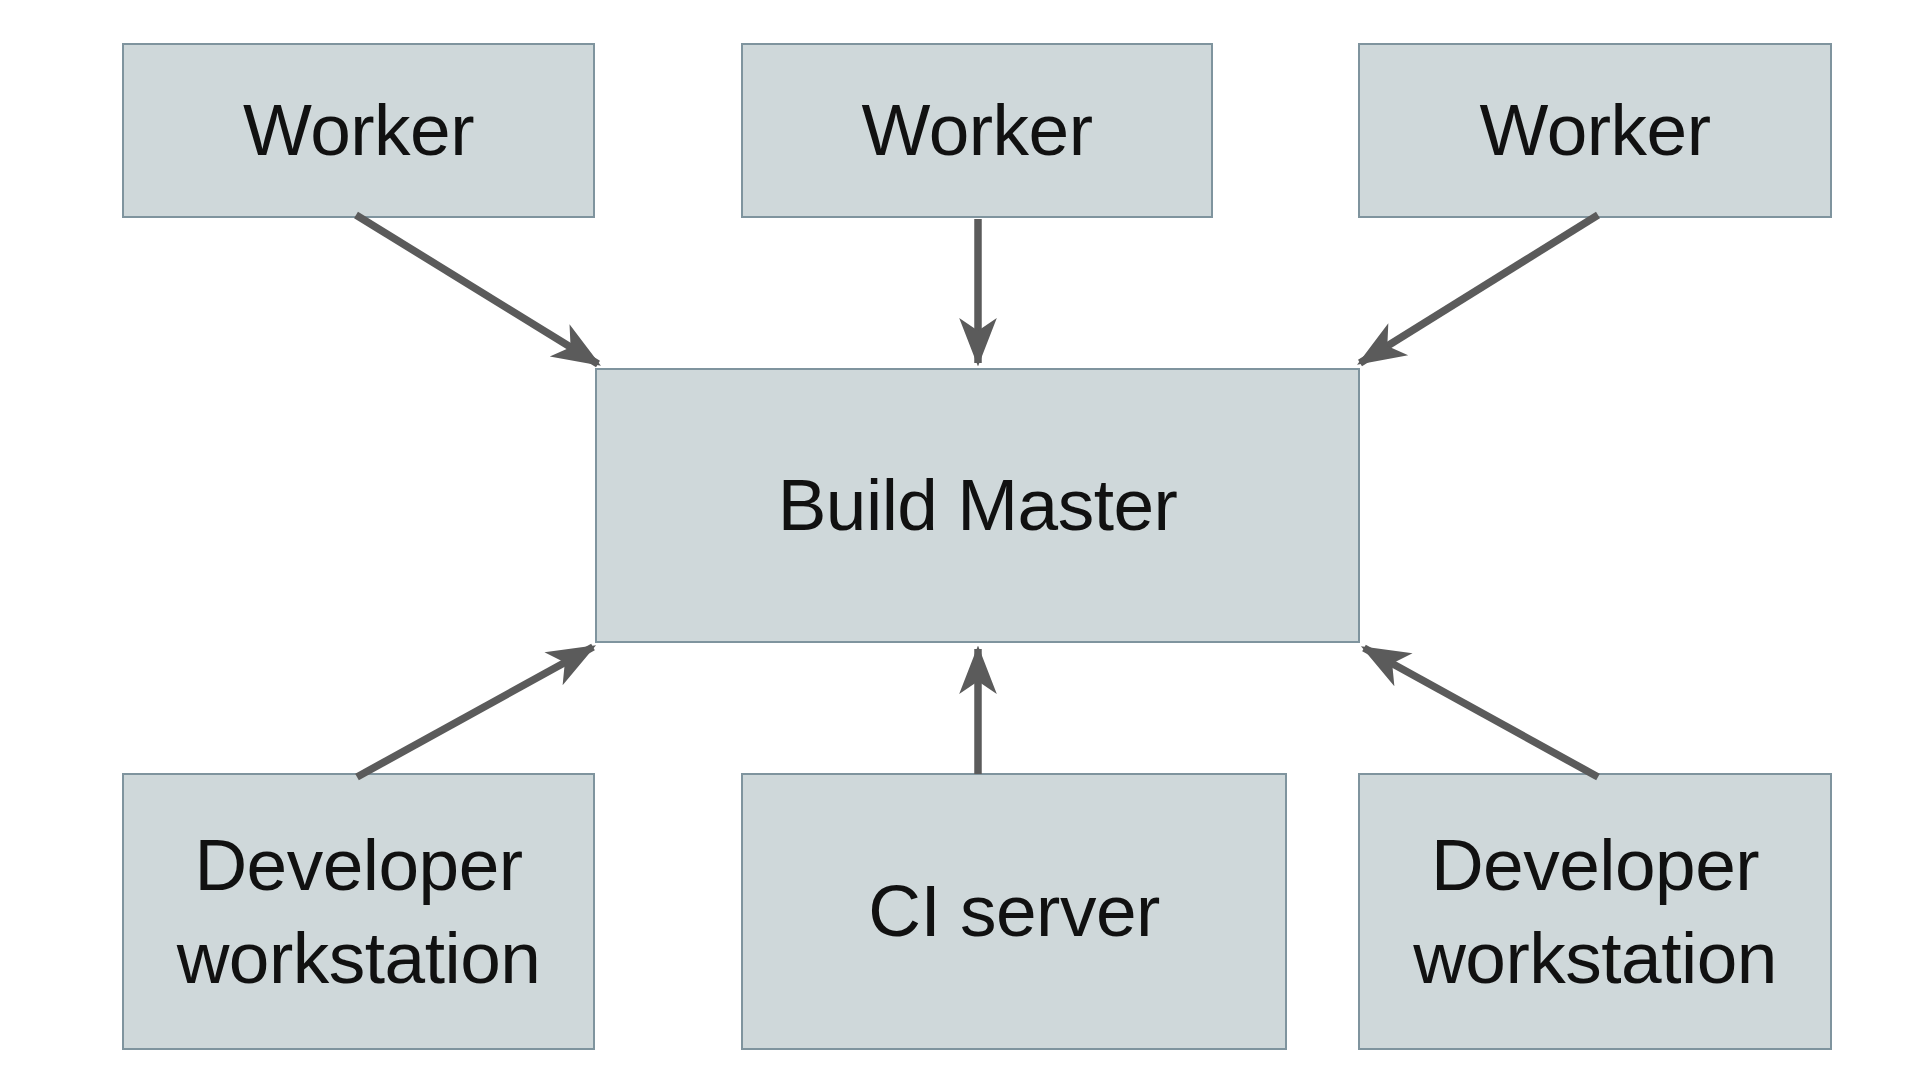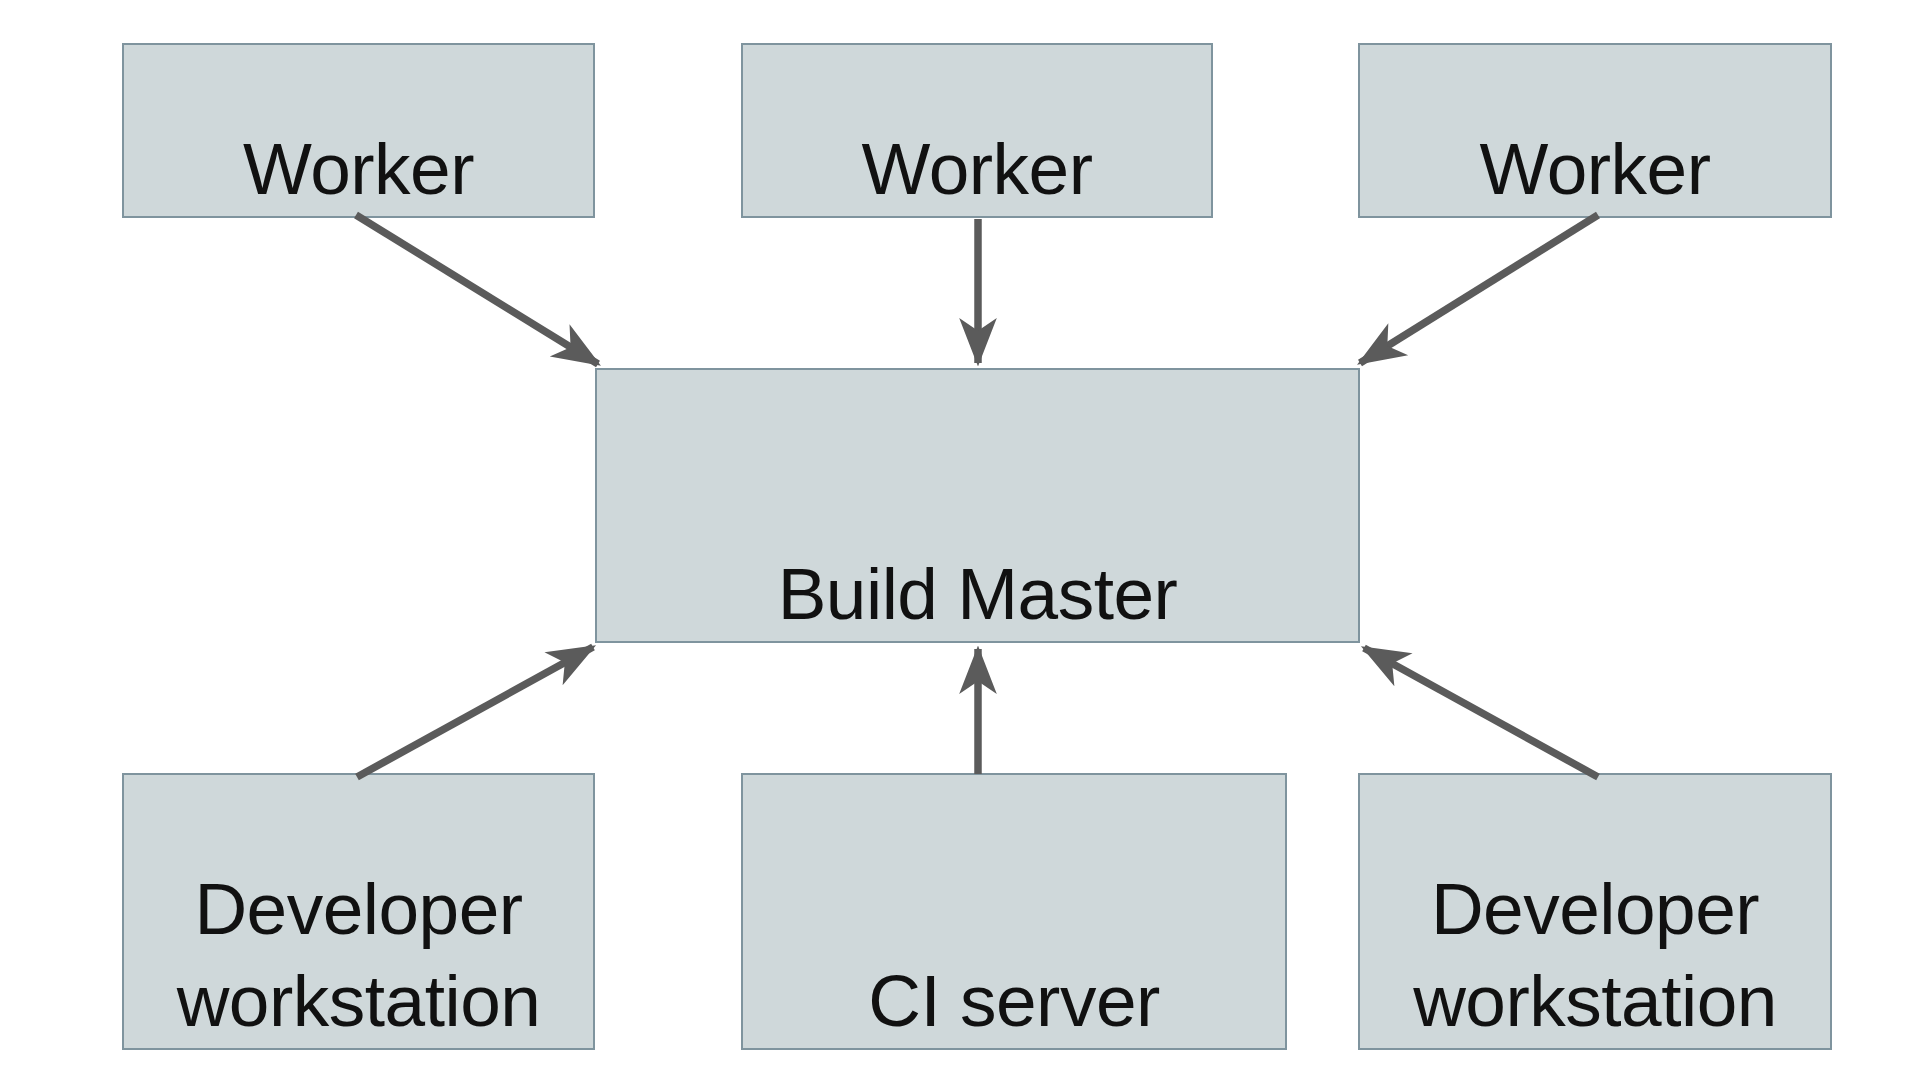--- a/index.html
+++ b/index.html
@@ -33,21 +33,21 @@
     stroke-width:7.5;
   }
   #arrowhead path{fill:var(--arrow);}
   .node{
     position:absolute;
     z-index:1;
     background:var(--node-fill);
     border:2px solid var(--node-border);
     color:var(--node-text);
     display:flex;
-    align-items:flex-end;
+    align-items:center;
     justify-content:center;
     text-align:center;
     font-size:73px;
     line-height:1.27;
     letter-spacing:-0.5px;
   }
   .node .label{
     display:block;
     padding:0 14px;
   }

